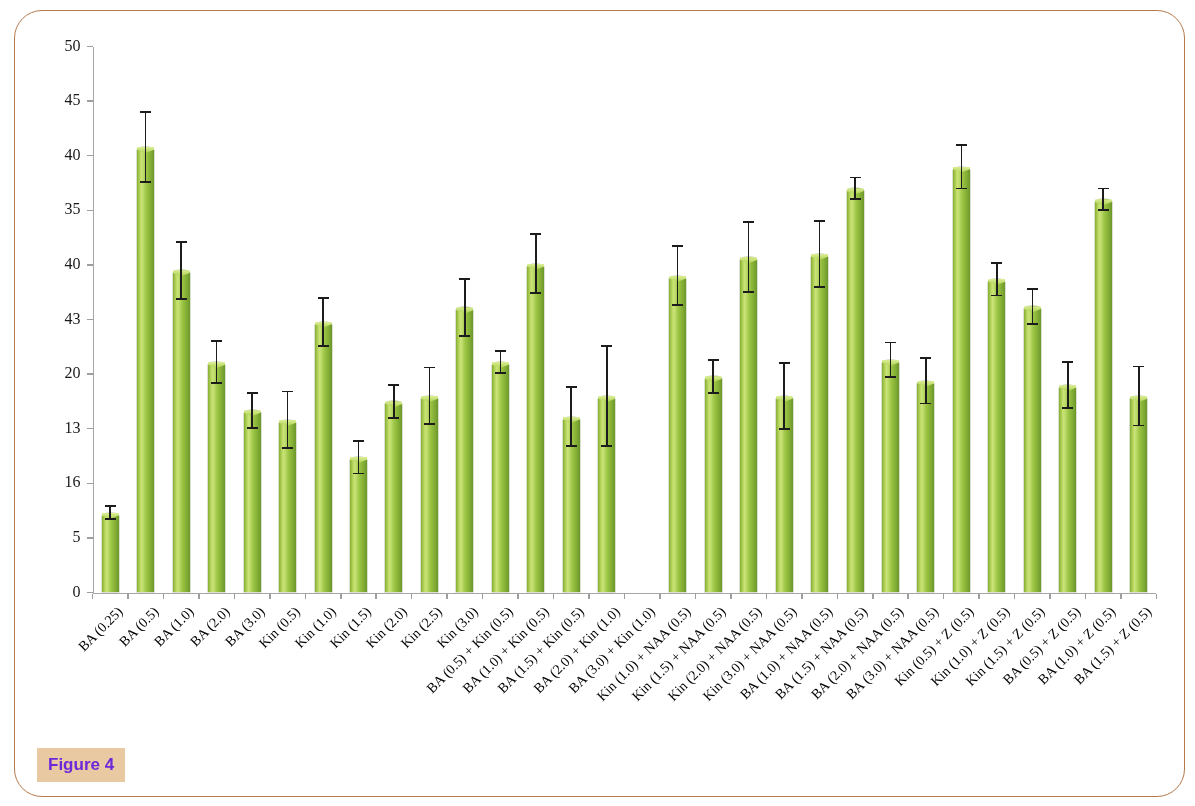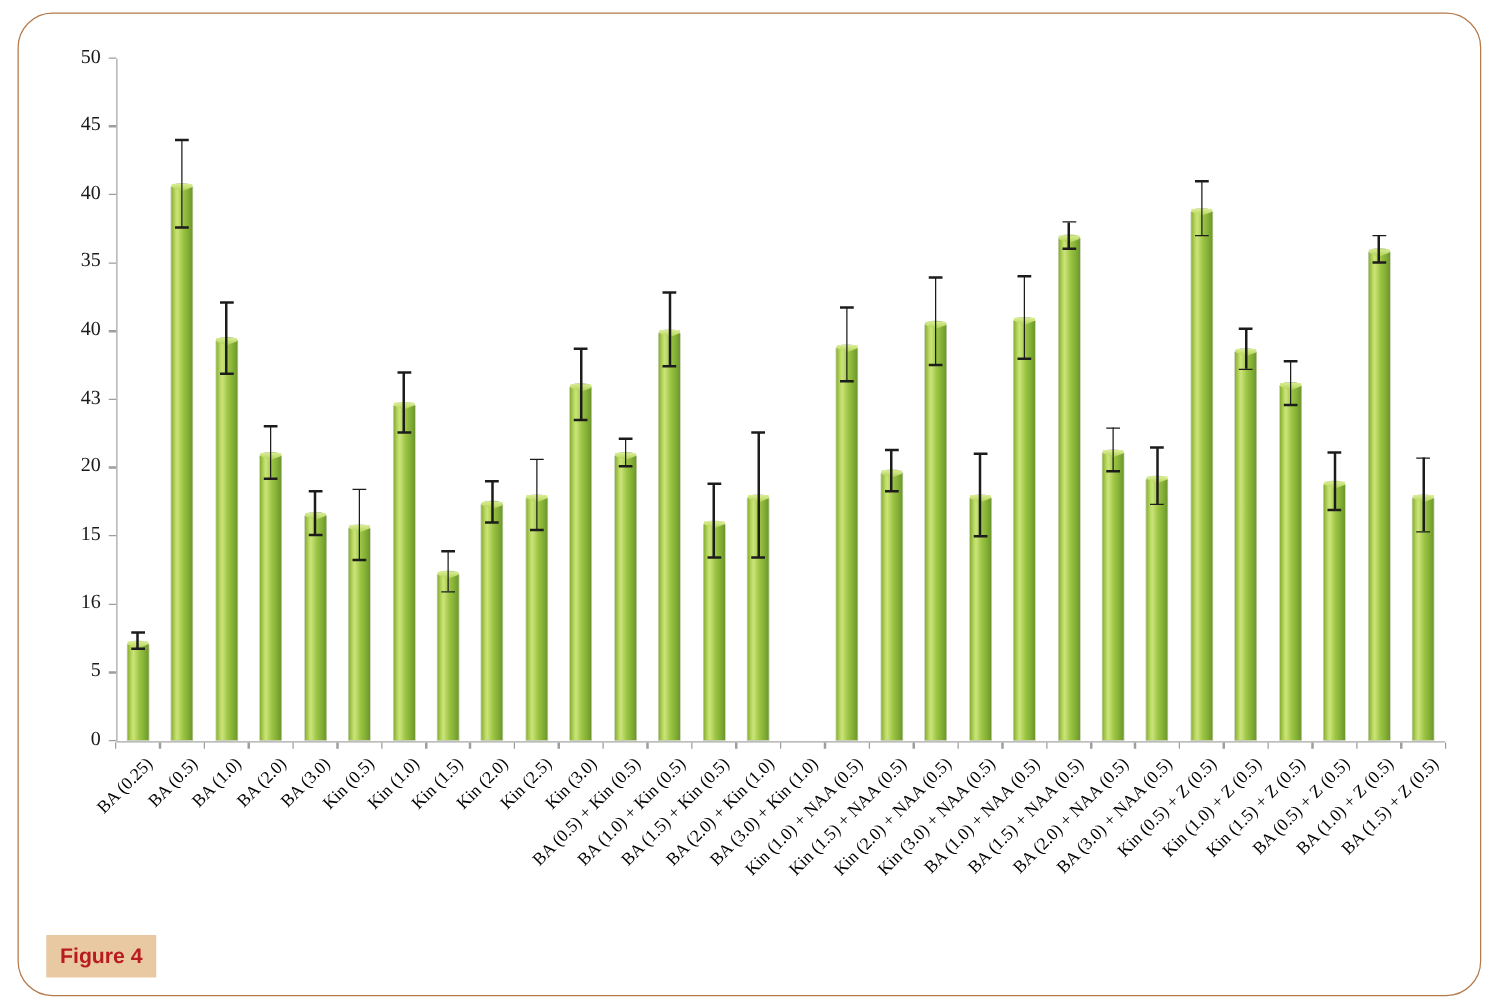--- a/index.html
+++ b/index.html
@@ -100,21 +100,21 @@
     left: 37px;
     top: 748px;
     display: flex;
     align-items: center;
     gap: 13px;
     font-family: "Liberation Sans", sans-serif;
   }
   #caption-badge {
     display: inline-block;
     background: #e9c9a2;
-    color: #b91c1c;
+    color: #6d28d9;
     font-weight: bold;
     font-size: 17px;
     padding: 7px 11px;
   }
   #caption-text {
     font-size: 17px;
     color: #222222;
   }
   #caption-text .it {
     font-style: italic;
@@ -128,21 +128,21 @@
 <div id="chart">
     <div class="axis-line" style="left: 92.5px; top: 46.5px; width: 1.5px; height: 546px;"></div>
     <div class="axis-line" style="left: 92.5px; top: 592.5px; width: 1063.98px; height: 1.5px;"></div>
     <div class="ytick" style="left: 86.5px; top: 591.75px;"></div>
     <div class="ylabel" style="left: 36.5px; top: 582.5px;">0</div>
     <div class="ytick" style="left: 86.5px; top: 537.15px;"></div>
     <div class="ylabel" style="left: 36.5px; top: 527.9px;">5</div>
     <div class="ytick" style="left: 86.5px; top: 482.55px;"></div>
     <div class="ylabel" style="left: 36.5px; top: 473.3px;">16</div>
     <div class="ytick" style="left: 86.5px; top: 427.95px;"></div>
-    <div class="ylabel" style="left: 36.5px; top: 418.7px;">15</div>
+    <div class="ylabel" style="left: 36.5px; top: 418.7px;">13</div>
     <div class="ytick" style="left: 86.5px; top: 373.35px;"></div>
     <div class="ylabel" style="left: 36.5px; top: 364.1px;">20</div>
     <div class="ytick" style="left: 86.5px; top: 318.75px;"></div>
     <div class="ylabel" style="left: 36.5px; top: 309.5px;">43</div>
     <div class="ytick" style="left: 86.5px; top: 264.15px;"></div>
     <div class="ylabel" style="left: 36.5px; top: 254.9px;">40</div>
     <div class="ytick" style="left: 86.5px; top: 209.55px;"></div>
     <div class="ylabel" style="left: 36.5px; top: 200.3px;">35</div>
     <div class="ytick" style="left: 86.5px; top: 154.95px;"></div>
     <div class="ylabel" style="left: 36.5px; top: 145.7px;">40</div>

